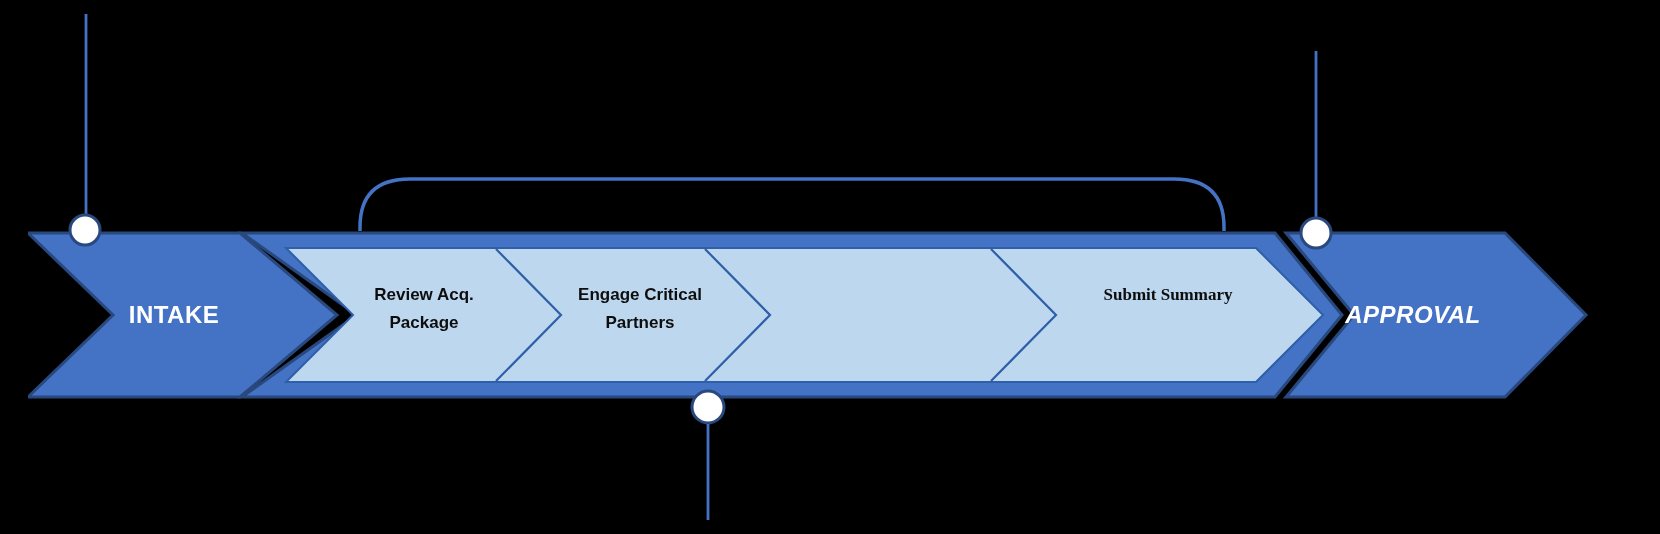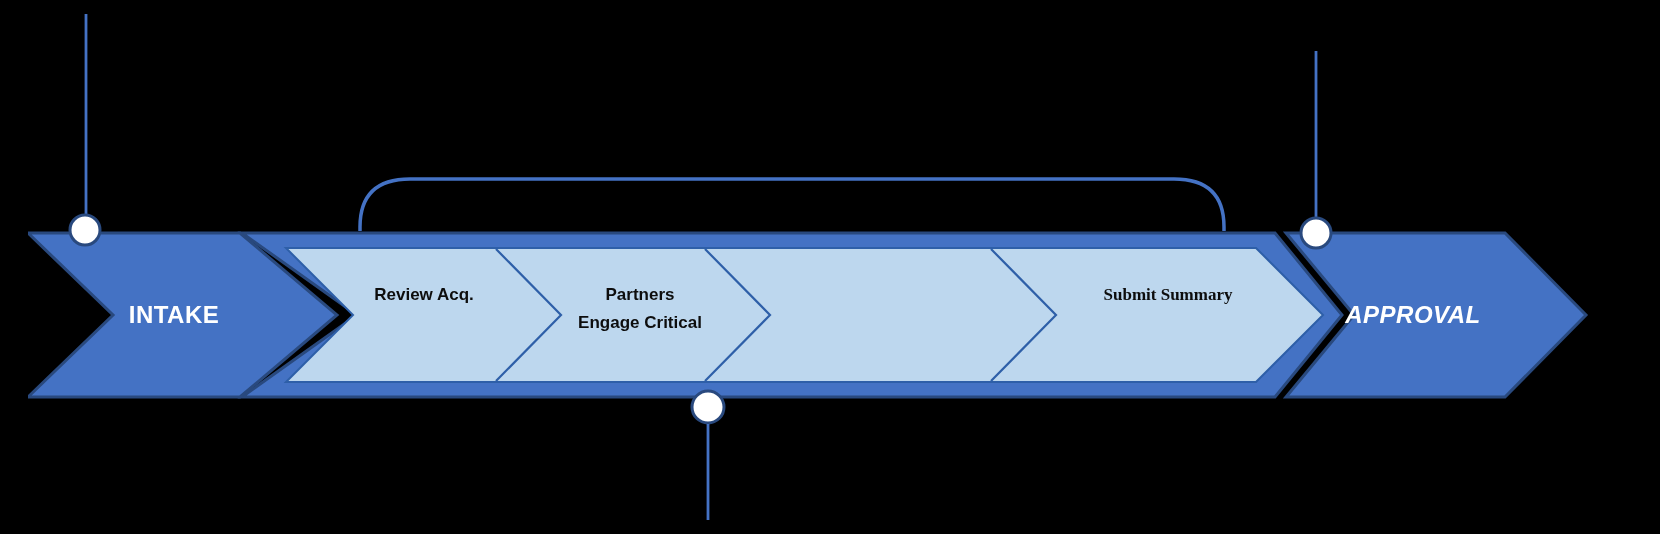--- a/index.html
+++ b/index.html
@@ -73,25 +73,26 @@
     <circle cx="680" cy="407" r="16" stroke-width="3" fill="#FFFFFF" stroke="#29497E"></circle>
     <line x1="680" y1="424" x2="680" y2="520" stroke-width="2.8" stroke="#4472C4"></line>
   </svg>
 
   <div class="stage-label" style="left:16px; top:301px;">INTAKE</div>
 
   <div class="stage-label" style="left:1255px; top:301px;font-style:italic;">APPROVAL</div>
 
   <div class="step-label" style="left:266px; top:281px;">
     <div>Review Acq.</div>
+    <div>Package</div>
   </div>
 
   <div class="step-label" style="left:482px; top:281px;">
+    <div>Engage Critical</div>
     <div>Partners</div>
-    <div>Engage Critical</div>
   </div>
 
   <div class="step-label" style="left:726px; top:281px;">
   </div>
 
   <div class="step-label" style="left:1010px; top:281px;font-family:Liberation Serif, serif;">
     <div>Submit Summary</div>
   </div>
 
 </div>

